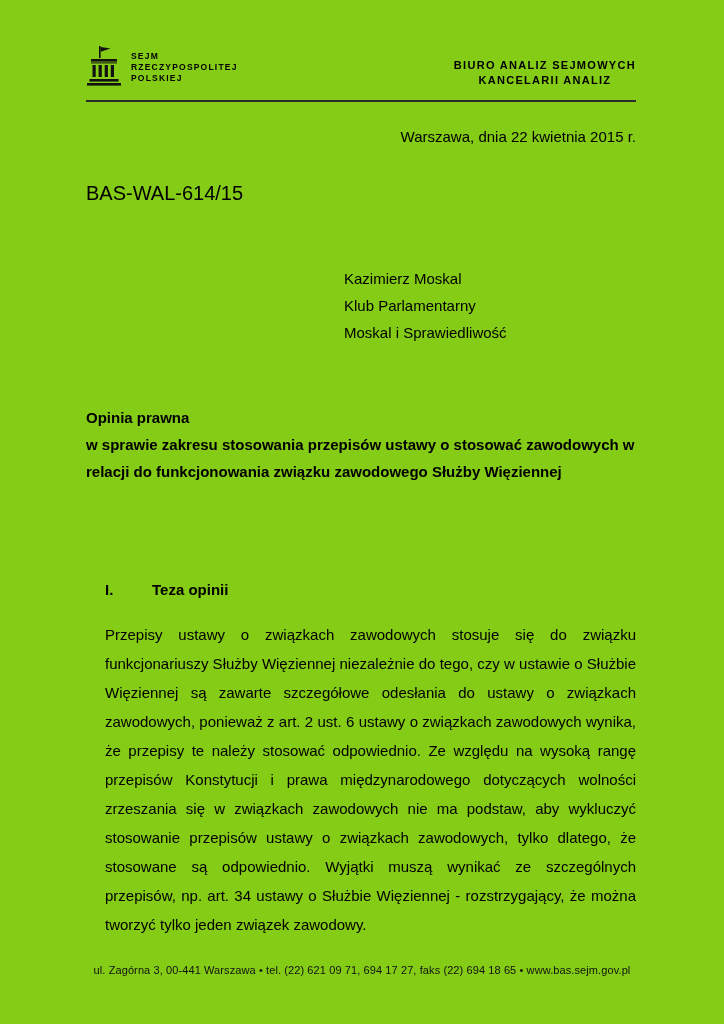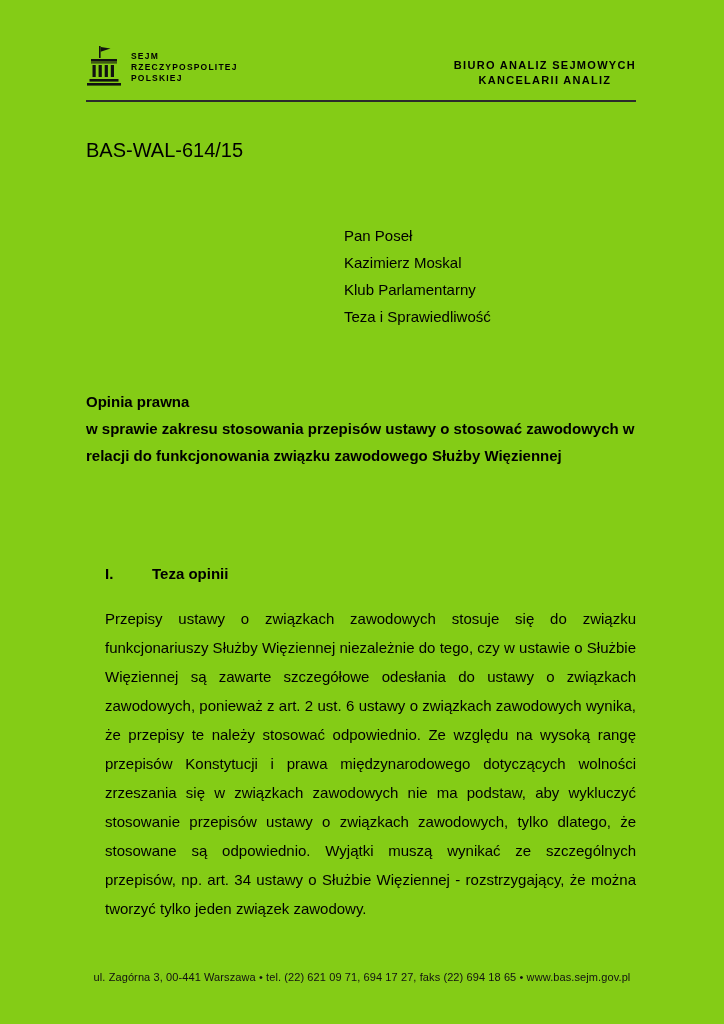--- a/index.html
+++ b/index.html
@@ -79,21 +79,21 @@
     margin: 22px 0 0 19px;
     font-size: 15px;
     line-height: 29px;
     text-align: justify;
   }
 
   .footer {
     position: absolute;
     left: 0;
     right: 0;
-    bottom: 41px;
+    bottom: 48px;
     text-align: center;
     font-size: 11px;
     letter-spacing: 0.1px;
     color: #111;
   }
 </style>
 </head>
 <body>
 
 <div class="page">
@@ -121,28 +121,28 @@
           <div>POLSKIEJ</div>
         </span>
       </div>
       <div class="office-block">
         <div>BIURO ANALIZ SEJMOWYCH</div>
         <div>KANCELARII ANALIZ</div>
       </div>
     </div>
     <div class="header-rule"></div>
 
+    <div class="date-line">Warszawa, dnia 22 kwietnia 2015 r.</div>
 
     <div class="reference">BAS-WAL-614/15</div>
 
     <div class="addressee">
-      <div>Pan Poseł</div>
       <div>Kazimierz Moskal</div>
       <div>Klub Parlamentarny</div>
-      <div>Teza i Sprawiedliwość</div>
+      <div>Moskal i Sprawiedliwość</div>
     </div>
 
     <div class="doc-title">
       <div>Opinia prawna</div>
       <div>w sprawie zakresu stosowania przepisów ustawy o stosować zawodowych w relacji do funkcjonowania związku zawodowego Służby Więziennej</div>
     </div>
 
     <div class="section-heading">
       <span class="section-number">I.</span>
       <span>Teza opinii</span>

